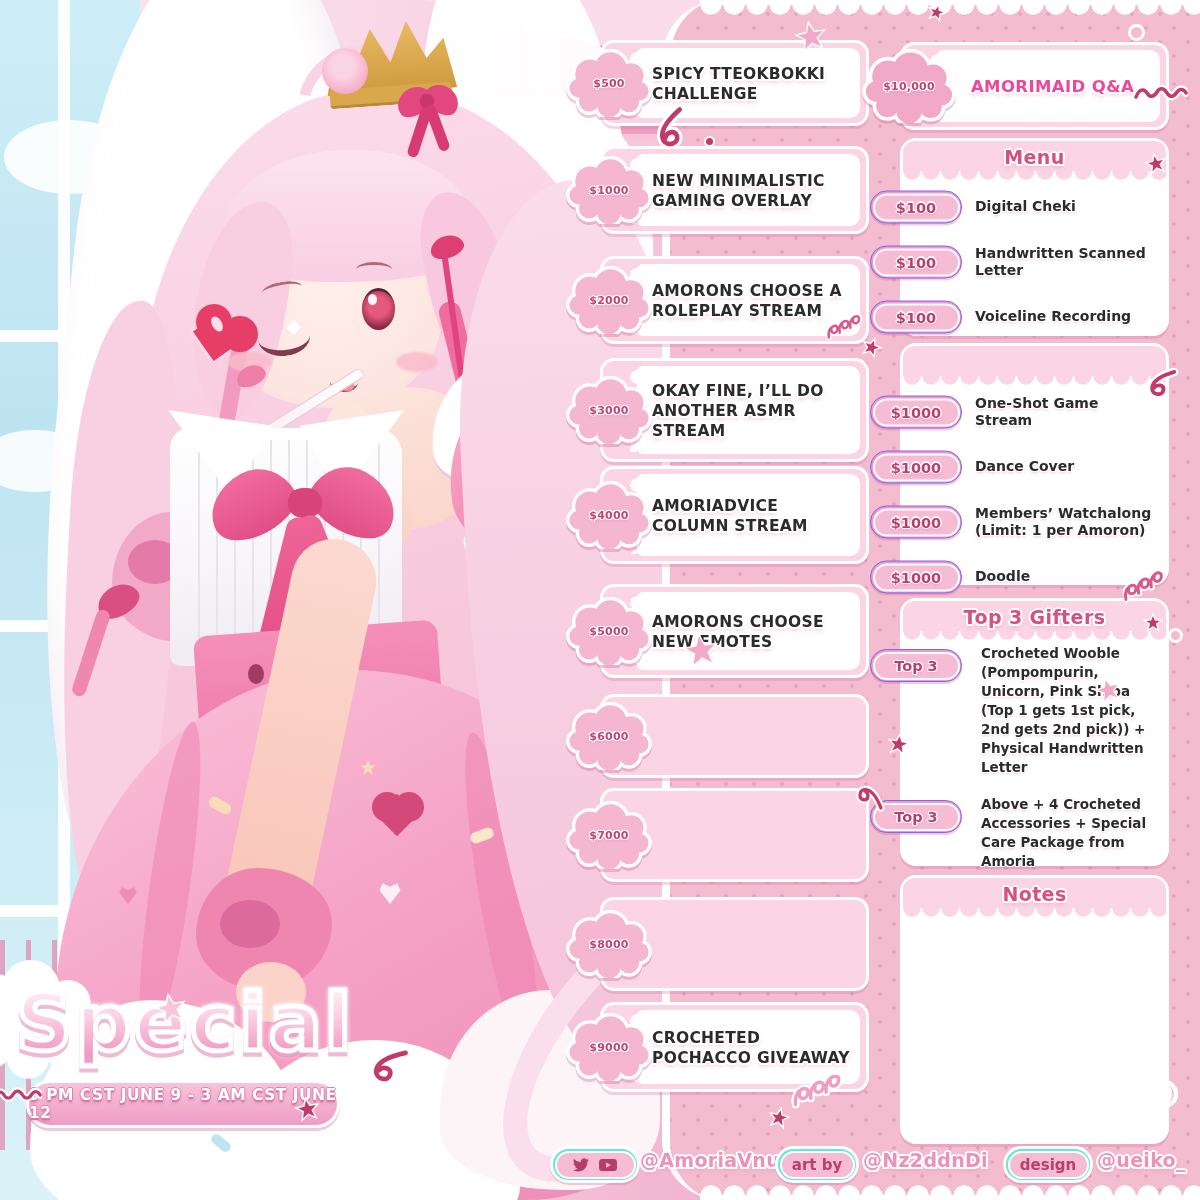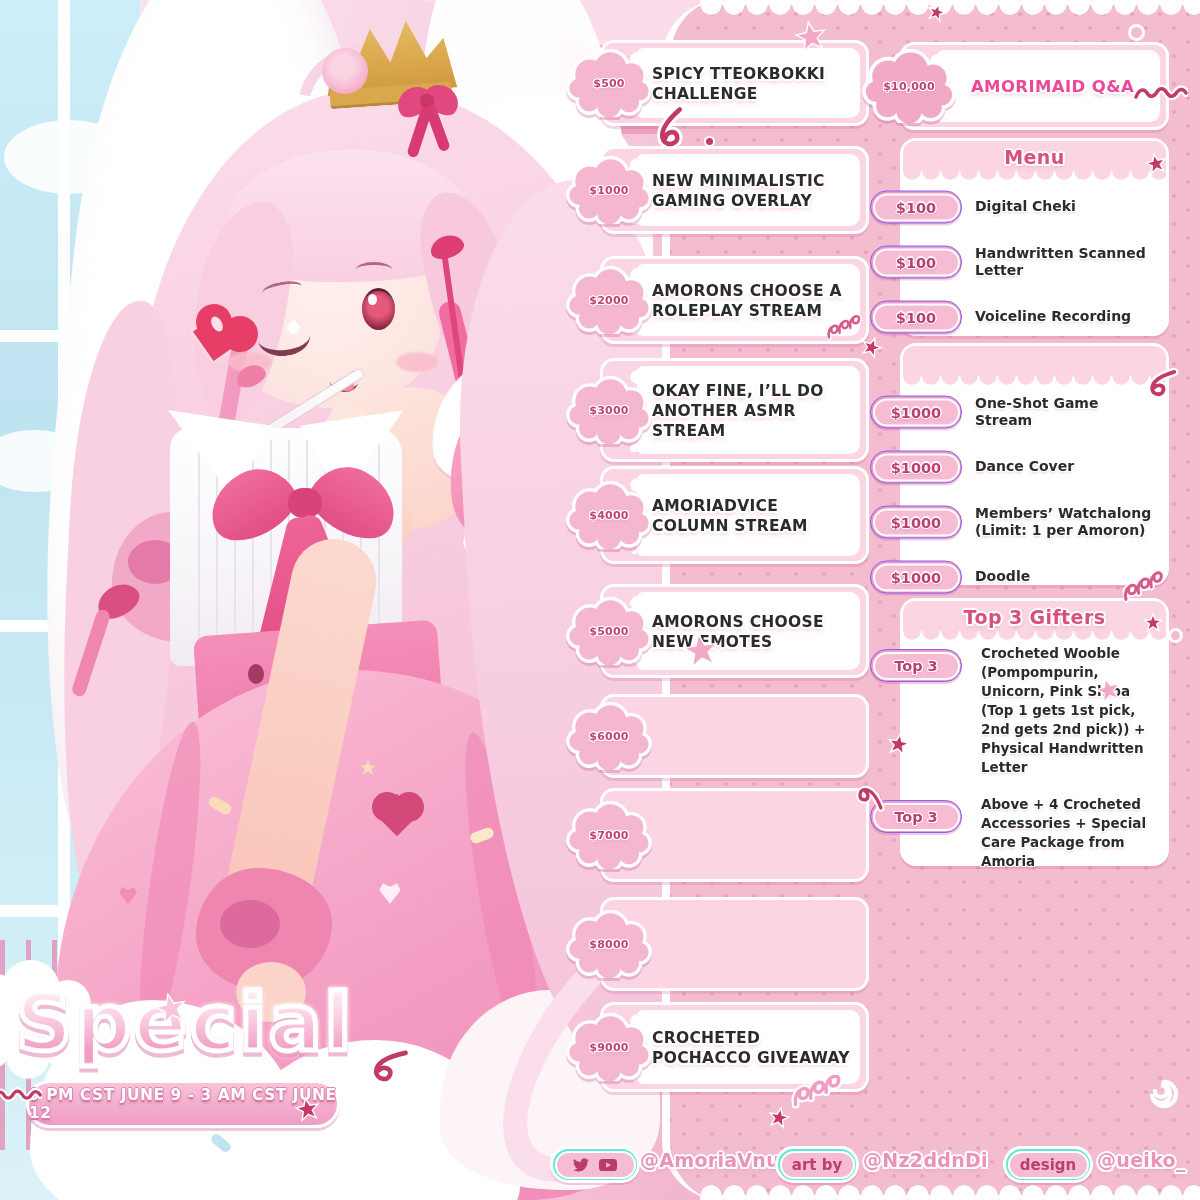--- a/index.html
+++ b/index.html
@@ -659,20 +659,33 @@
   </div>
         <div class="tier">
     <span class="pill">
       <span class="pill-text ol1">Top 3</span>
     </span>
     <span class="reward ol1">Above + 4 Crocheted Accessories + Special Care Package from Amoria</span>
   </div>
       </div>
   </div>
 
+  <div class="card" style="top:875px;height:263px;">
+    <div class="card-head"></div>
+    <div class="card-scallop"></div>
+    <div class="sec-title ol2">Notes</div>
+    <div class="notes-body">
+        <div class="note-line ol1"></div>
+        <div class="note-line ol1"></div>
+        <div class="note-line ol1"></div>
+        <div class="note-line ol1"></div>
+        <div class="note-line ol1"></div>
+        <div class="note-line ol1"></div>
+      </div>
+  </div>
 
   <svg class="abs" style="left:-52px;top:936px;width:160px;height:160px;z-index:3;" viewBox="0 0 120 92">
     <g fill="#ffffff">
         <circle cx="34" cy="34" r="20"></circle>
         <circle cx="62" cy="26" r="22"></circle>
         <circle cx="90" cy="36" r="17"></circle>
         <circle cx="101" cy="57" r="13"></circle>
         <circle cx="87" cy="72" r="14"></circle>
         <circle cx="60" cy="77" r="16"></circle>
         <circle cx="33" cy="71" r="14"></circle>

